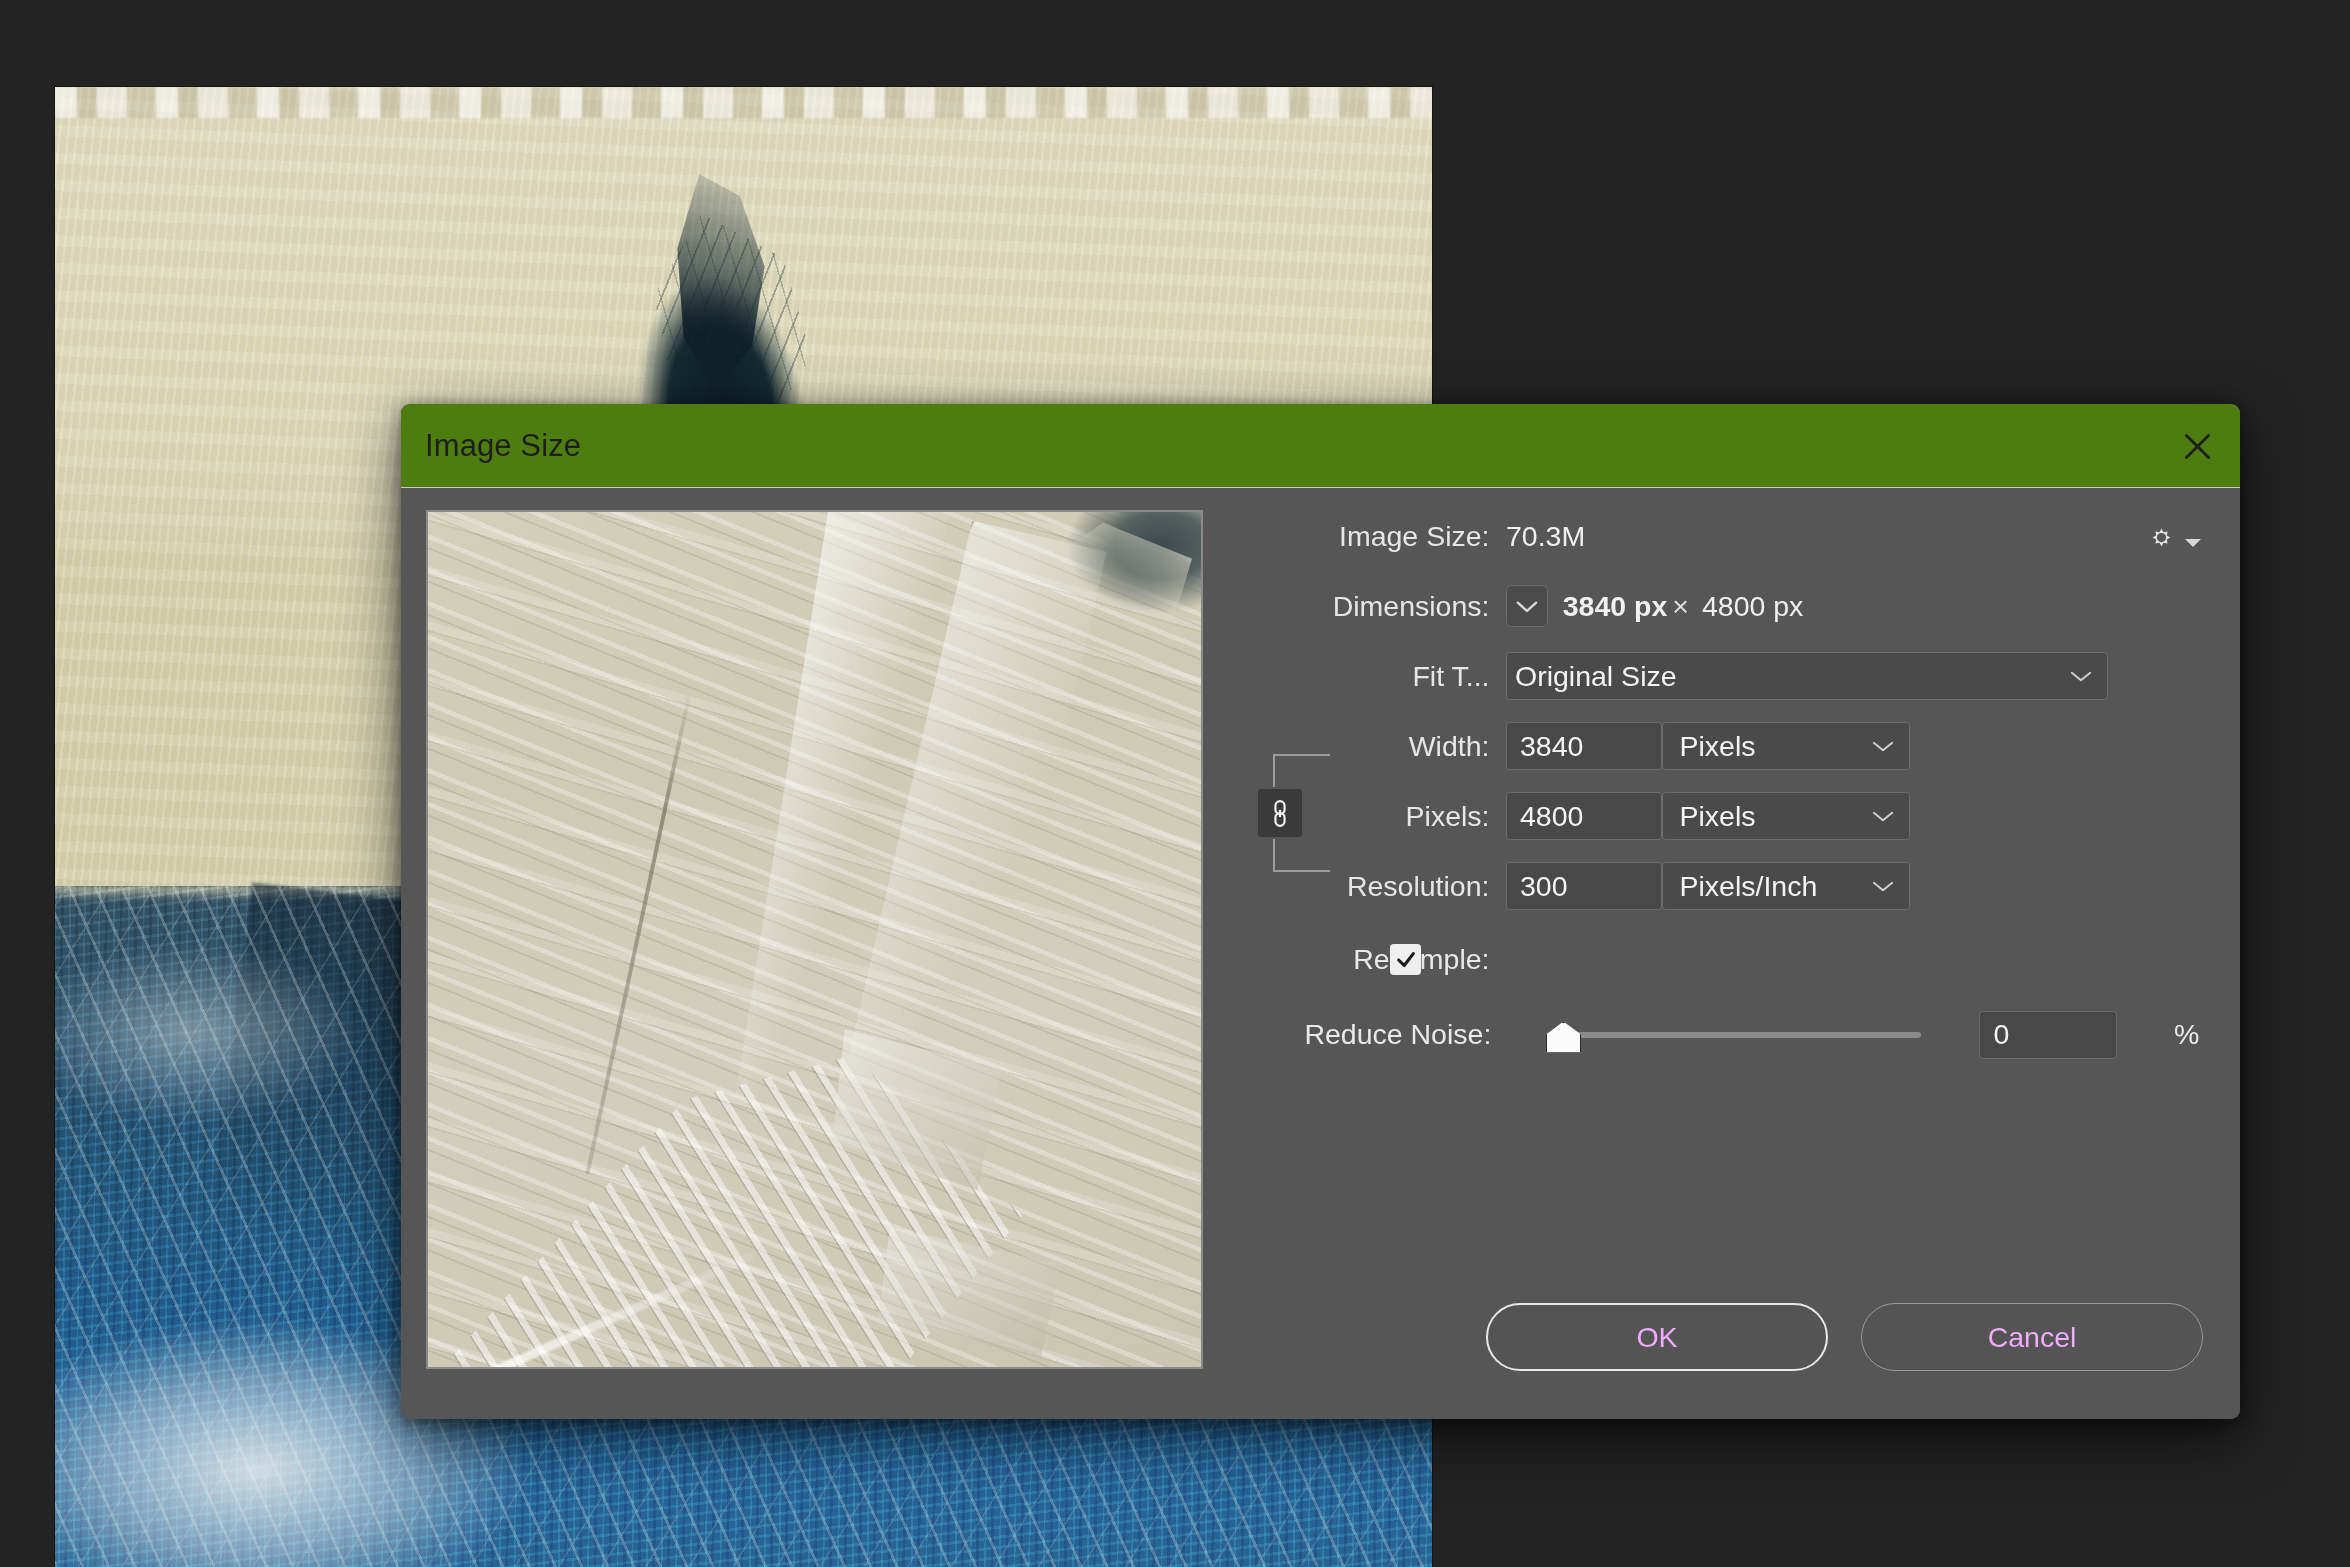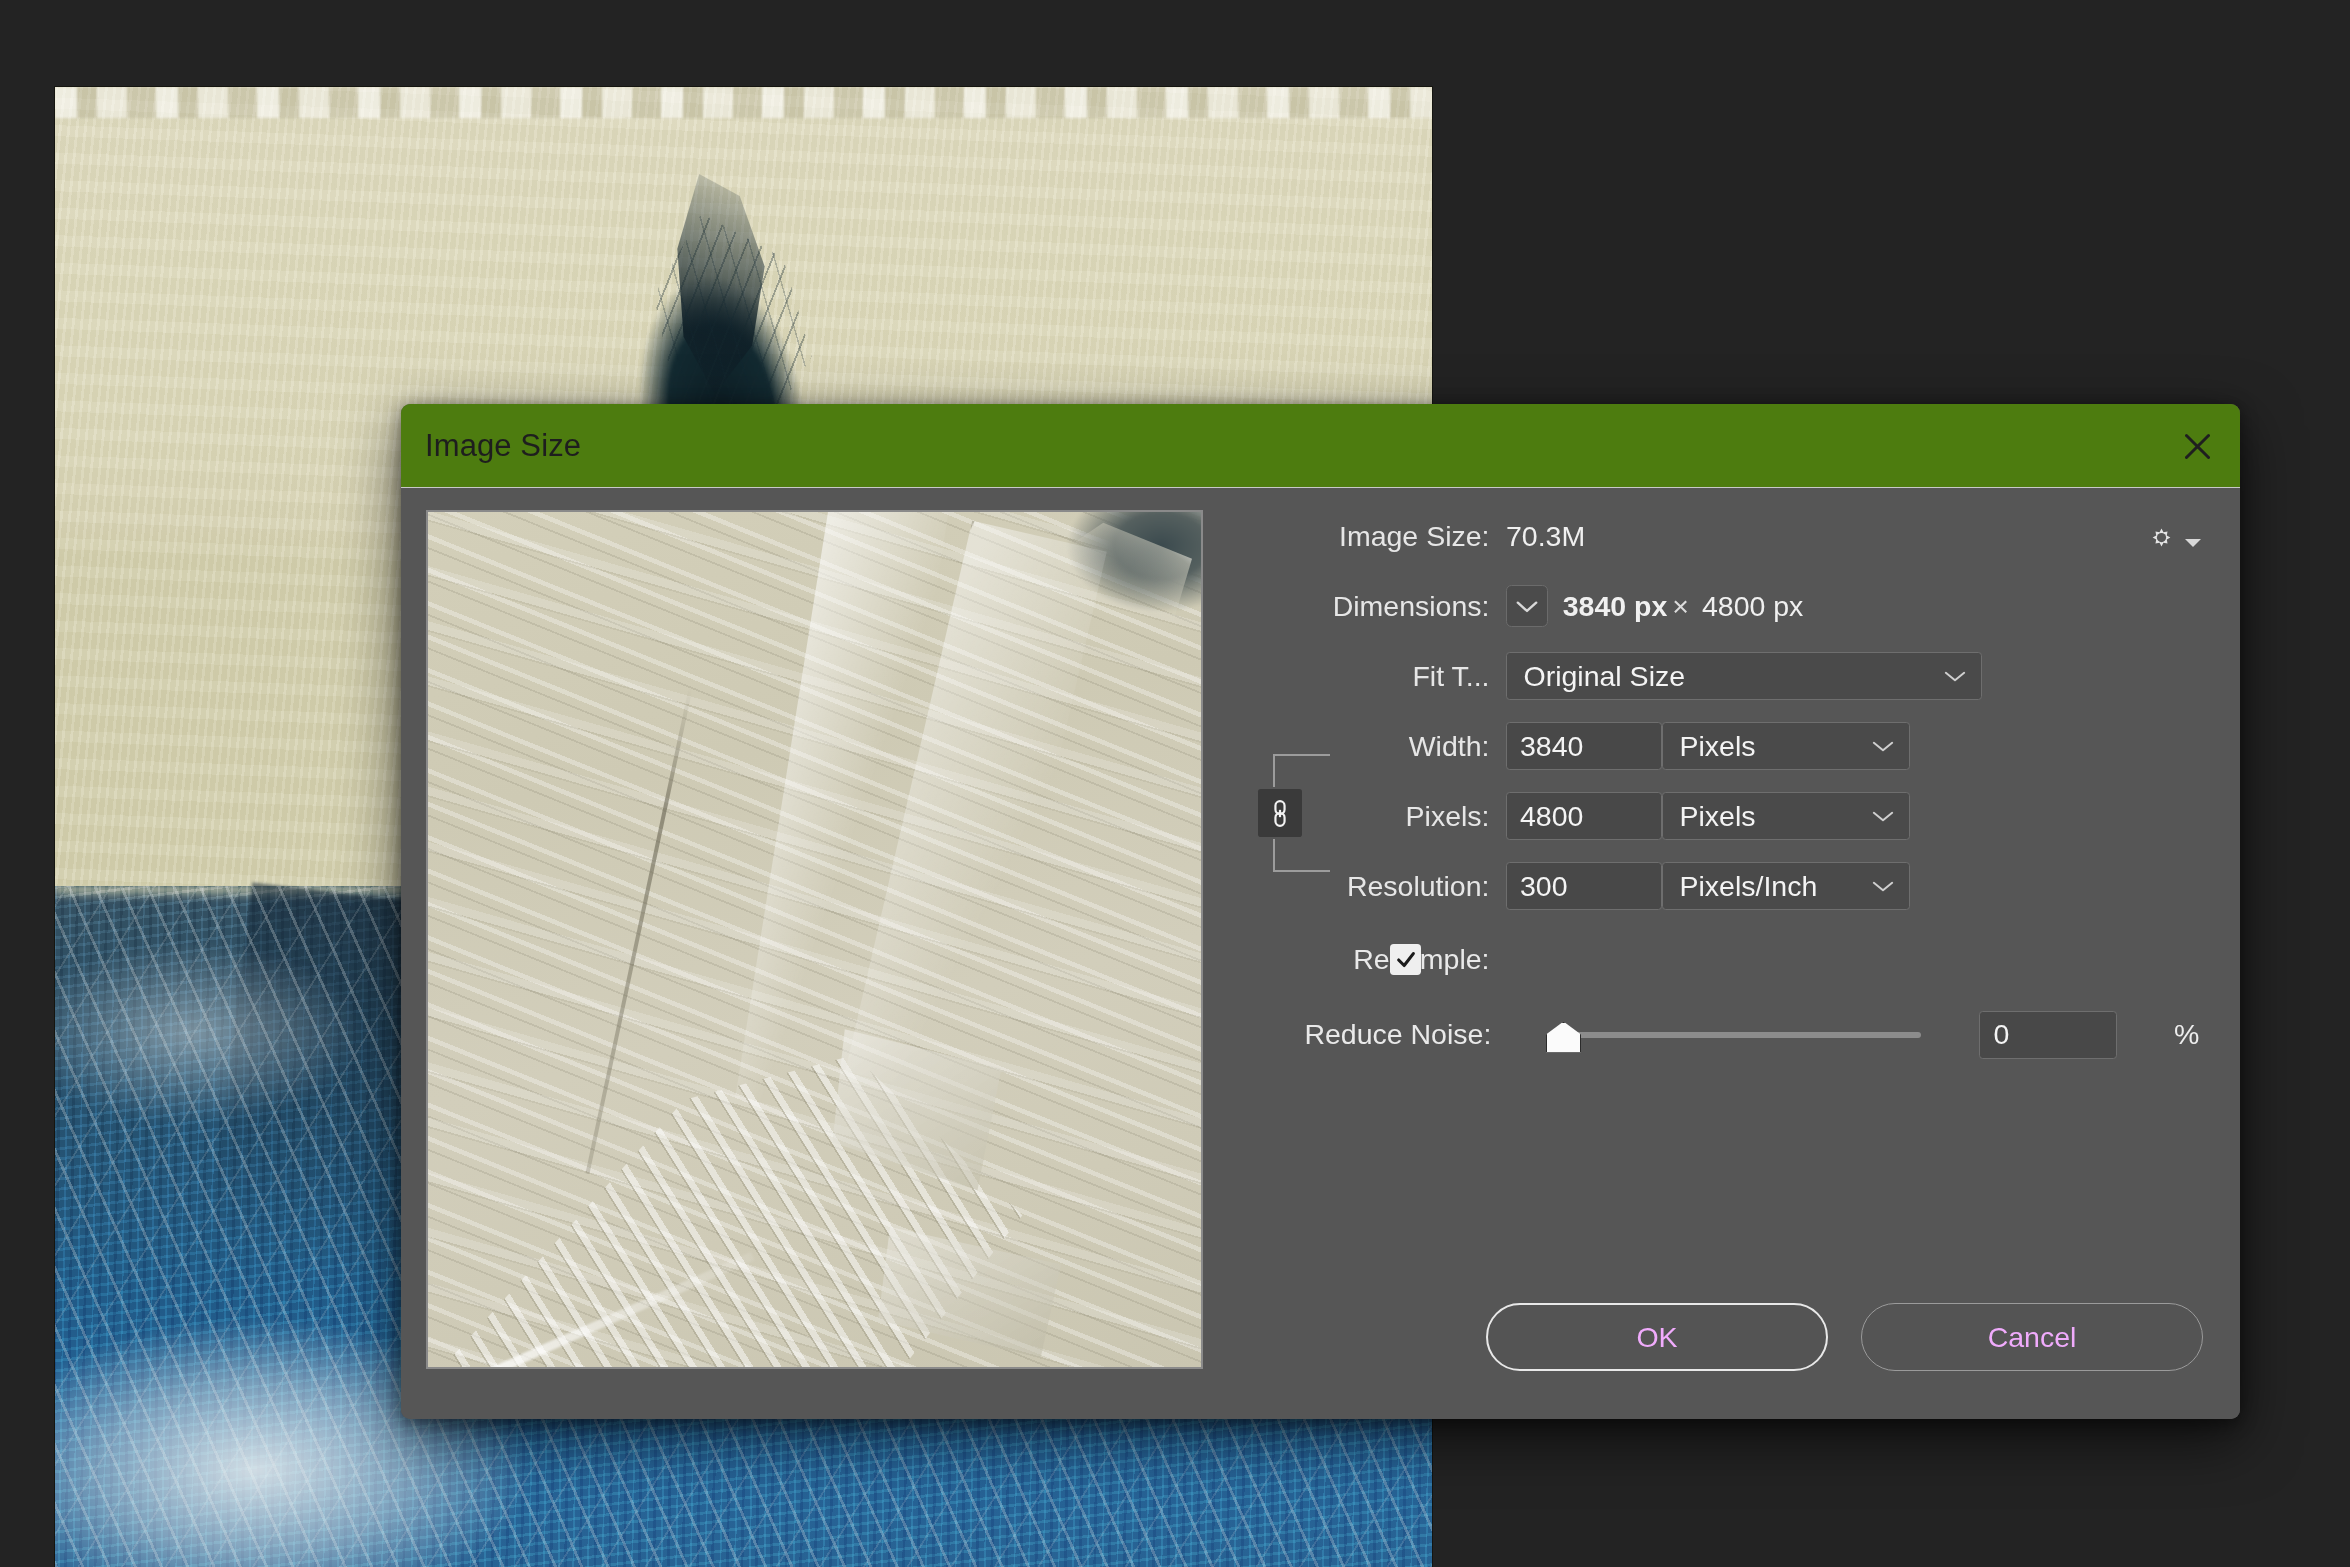--- a/index.html
+++ b/index.html
@@ -323,21 +323,21 @@
     border: 0.9px solid #6e6e6e;
     border-radius: 3.7px;
     color: #f4f4f4;
     font-size: 28.5px;
     display: flex; align-items: center; justify-content: space-between;
     padding: 0 14.7px 0 16.5px;
     cursor: pointer;
   }
   .select .chev { color:#cfcfcf; font-size: 22px; line-height:1; }
 
-  #fit-to-select { width: 476px; }
+  #fit-to-select { width: 602px; padding-left: 8px; }
   .num-field { width: 156px; }
   .unit-select { width: 248px; }
 
   
   #link-group {
     position: absolute;
     left: 55px; top: 266px;
     width: 77px; height: 118px;
   }
   #link-bracket-top, #link-bracket-bottom {

